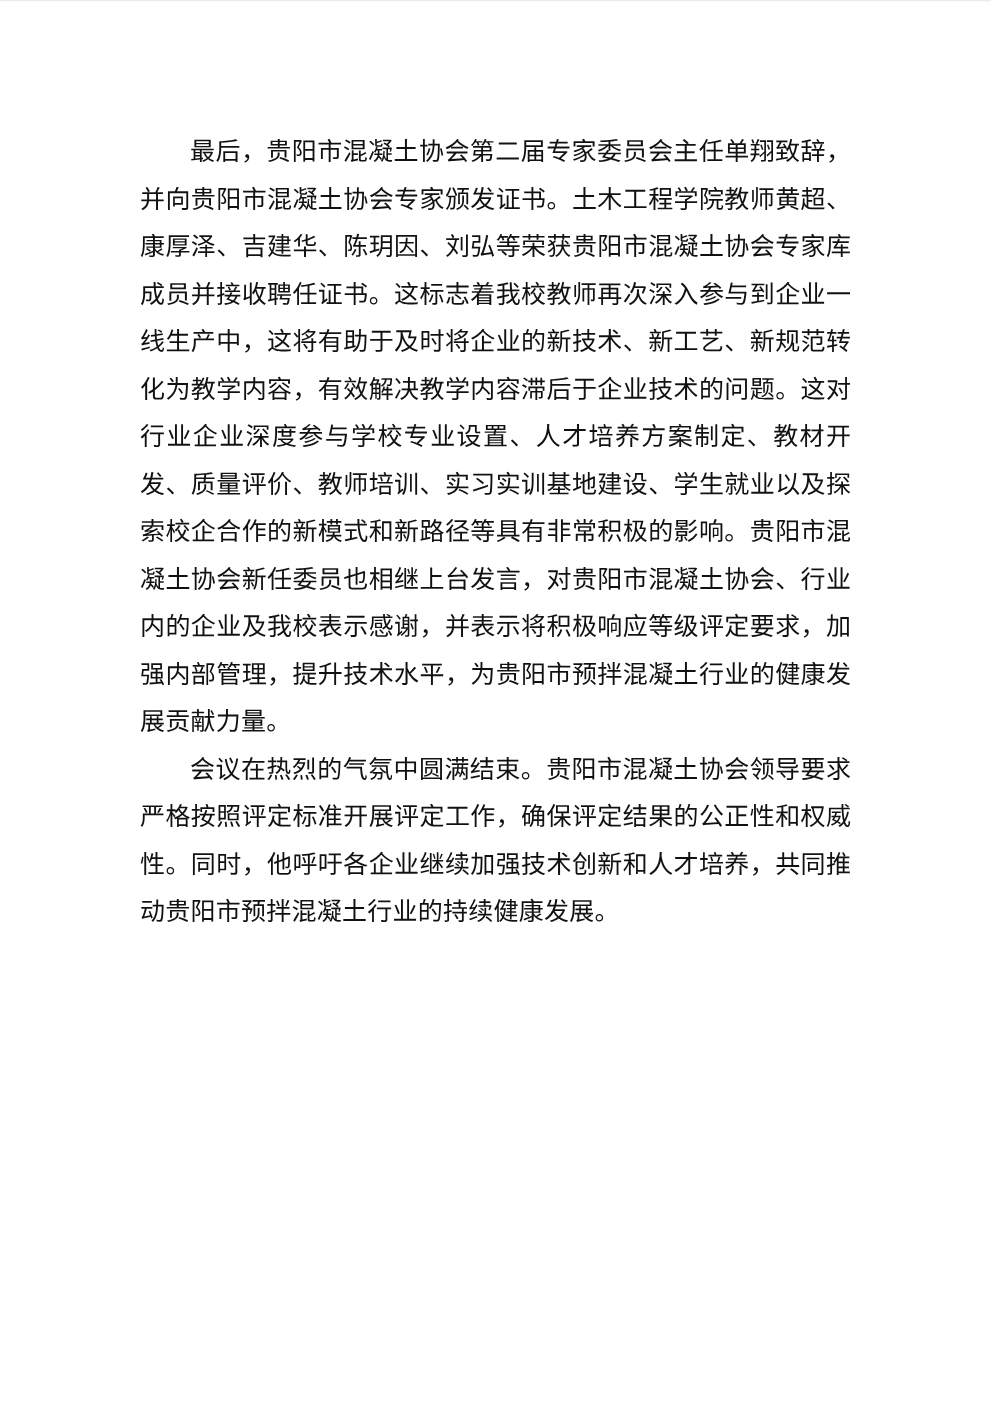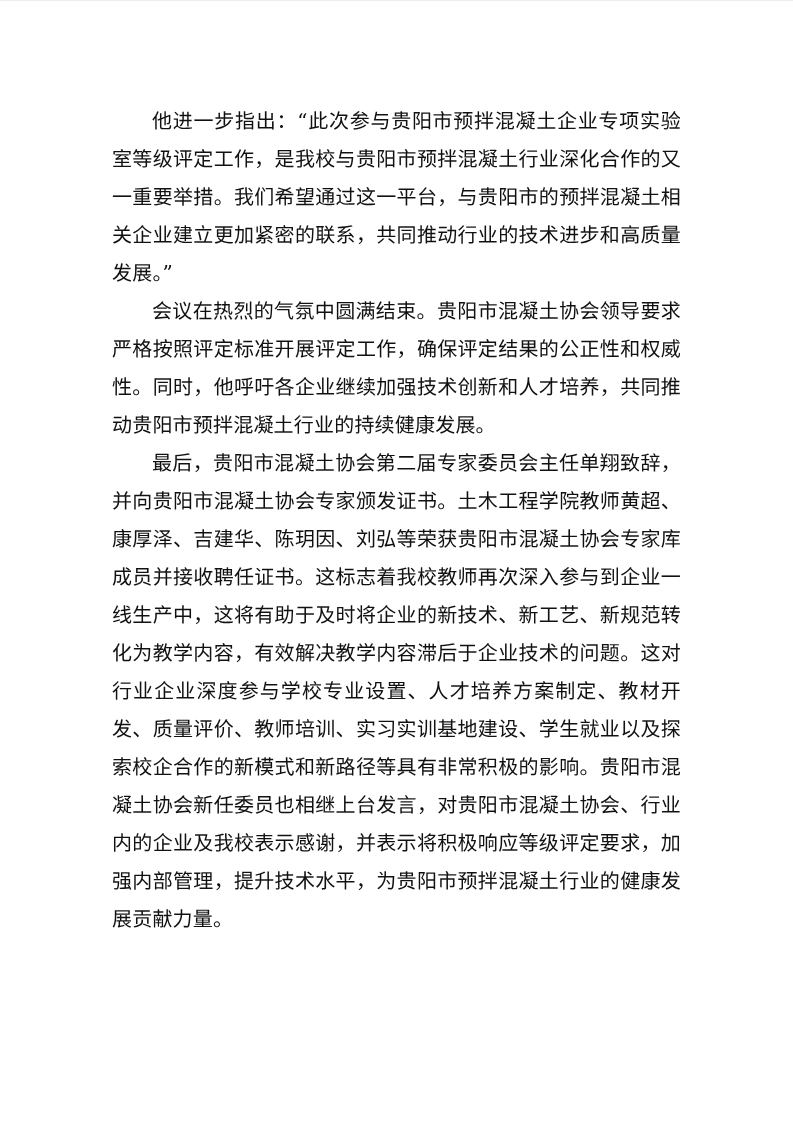--- a/index.html
+++ b/index.html
@@ -36,17 +36,16 @@
     text-justify: inter-ideograph;
     letter-spacing: 0.2px;
     word-break: break-all;
   }
 </style>
 </head>
 <body>
 
 <div class="page">
   <div class="text-block">
-    <p class="para">他进一步指出：“此次参与贵阳市预拌混凝土企业专项实验室等级评定工作，是我校与贵阳市预拌混凝土行业深化合作的又一重要举措。我们希望通过这一平台，与贵阳市的预拌混凝土相关企业建立更加紧密的联系，共同推动行业的技术进步和高质量发展。”</p>
+    <p class="para">最后，贵阳市混凝土协会第二届专家委员会主任单翔致辞，并向贵阳市混凝土协会专家颁发证书。土木工程学院教师黄超、康厚泽、吉建华、陈玥因、刘弘等荣获贵阳市混凝土协会专家库成员并接收聘任证书。这标志着我校教师再次深入参与到企业一线生产中，这将有助于及时将企业的新技术、新工艺、新规范转化为教学内容，有效解决教学内容滞后于企业技术的问题。这对行业企业深度参与学校专业设置、人才培养方案制定、教材开发、质量评价、教师培训、实习实训基地建设、学生就业以及探索校企合作的新模式和新路径等具有非常积极的影响。贵阳市混凝土协会新任委员也相继上台发言，对贵阳市混凝土协会、行业内的企业及我校表示感谢，并表示将积极响应等级评定要求，加强内部管理，提升技术水平，为贵阳市预拌混凝土行业的健康发展贡献力量。</p>
     <p class="para">会议在热烈的气氛中圆满结束。贵阳市混凝土协会领导要求严格按照评定标准开展评定工作，确保评定结果的公正性和权威性。同时，他呼吁各企业继续加强技术创新和人才培养，共同推动贵阳市预拌混凝土行业的持续健康发展。</p>
-    <p class="para">最后，贵阳市混凝土协会第二届专家委员会主任单翔致辞，并向贵阳市混凝土协会专家颁发证书。土木工程学院教师黄超、康厚泽、吉建华、陈玥因、刘弘等荣获贵阳市混凝土协会专家库成员并接收聘任证书。这标志着我校教师再次深入参与到企业一线生产中，这将有助于及时将企业的新技术、新工艺、新规范转化为教学内容，有效解决教学内容滞后于企业技术的问题。这对行业企业深度参与学校专业设置、人才培养方案制定、教材开发、质量评价、教师培训、实习实训基地建设、学生就业以及探索校企合作的新模式和新路径等具有非常积极的影响。贵阳市混凝土协会新任委员也相继上台发言，对贵阳市混凝土协会、行业内的企业及我校表示感谢，并表示将积极响应等级评定要求，加强内部管理，提升技术水平，为贵阳市预拌混凝土行业的健康发展贡献力量。</p>
   </div>
 </div>
 
 </body></html>

